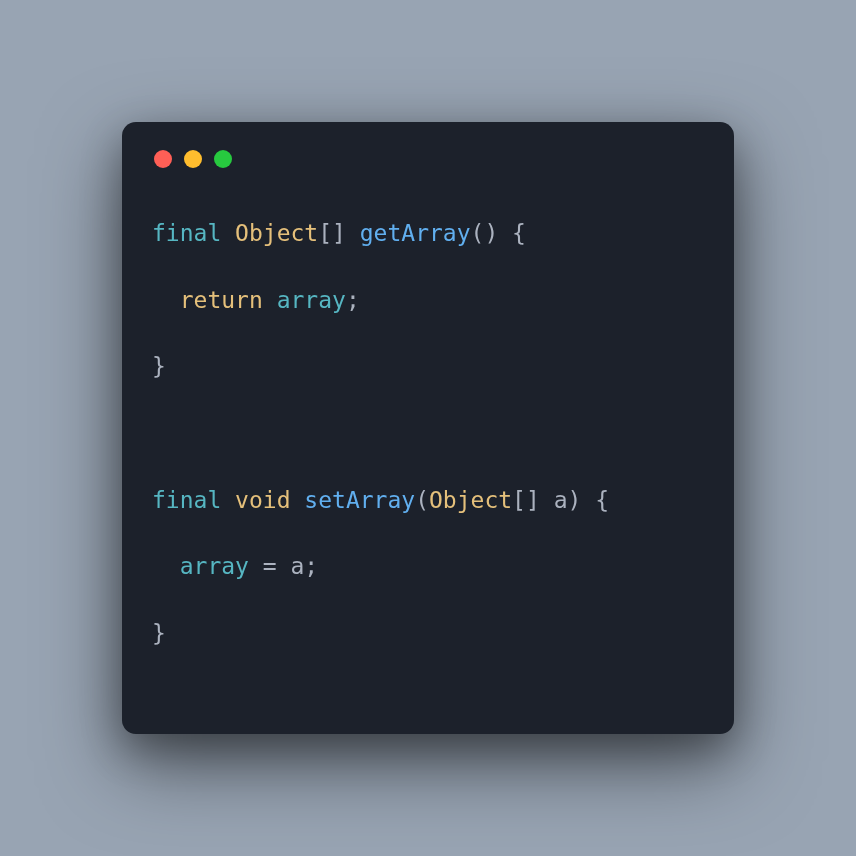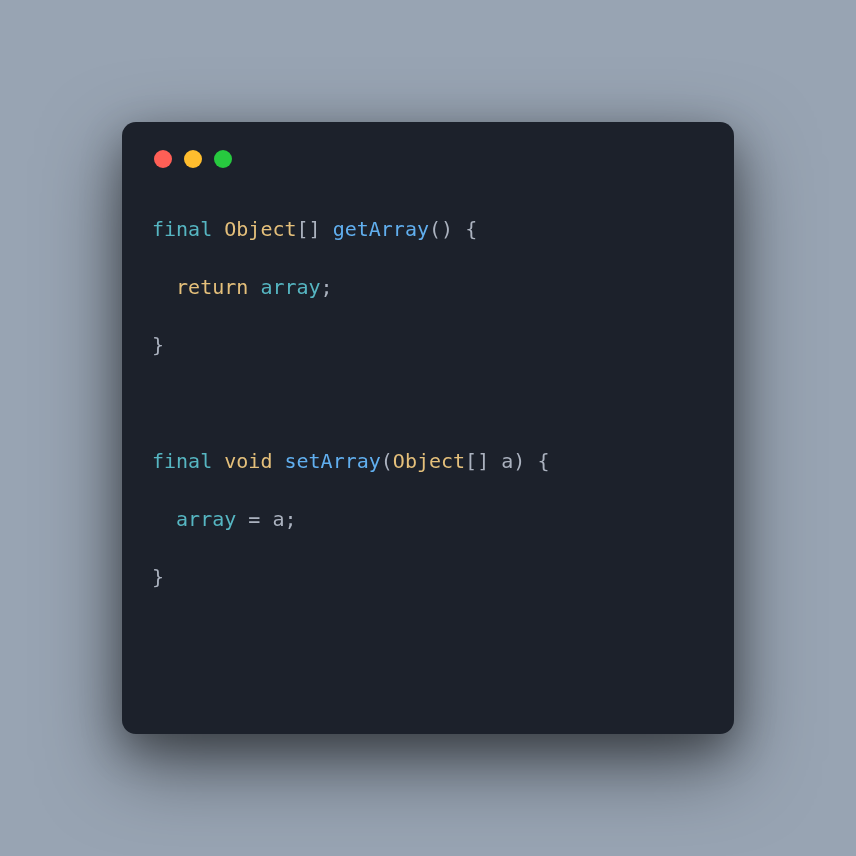--- a/index.html
+++ b/index.html
@@ -32,21 +32,21 @@
     }
     .light {
       width: 18px;
       height: 18px;
       border-radius: 50%;
     }
     .red { background: #ff5f56; }
     .yellow { background: #ffbd2e; }
     .green { background: #27c93f; }
     .code {
-      font-size: 20px;
+      font-size: 23px;
       line-height: 2.9;
       color: #abb2bf;
       white-space: pre;
     }
     .kw-final { color: #56b6c2; }
     .kw-type { color: #e5c07b; }
     .fn-name { color: #61afef; }
     .kw-return { color: #e5c07b; }
     .var { color: #56b6c2; }
     .kw-void { color: #e5c07b; }

